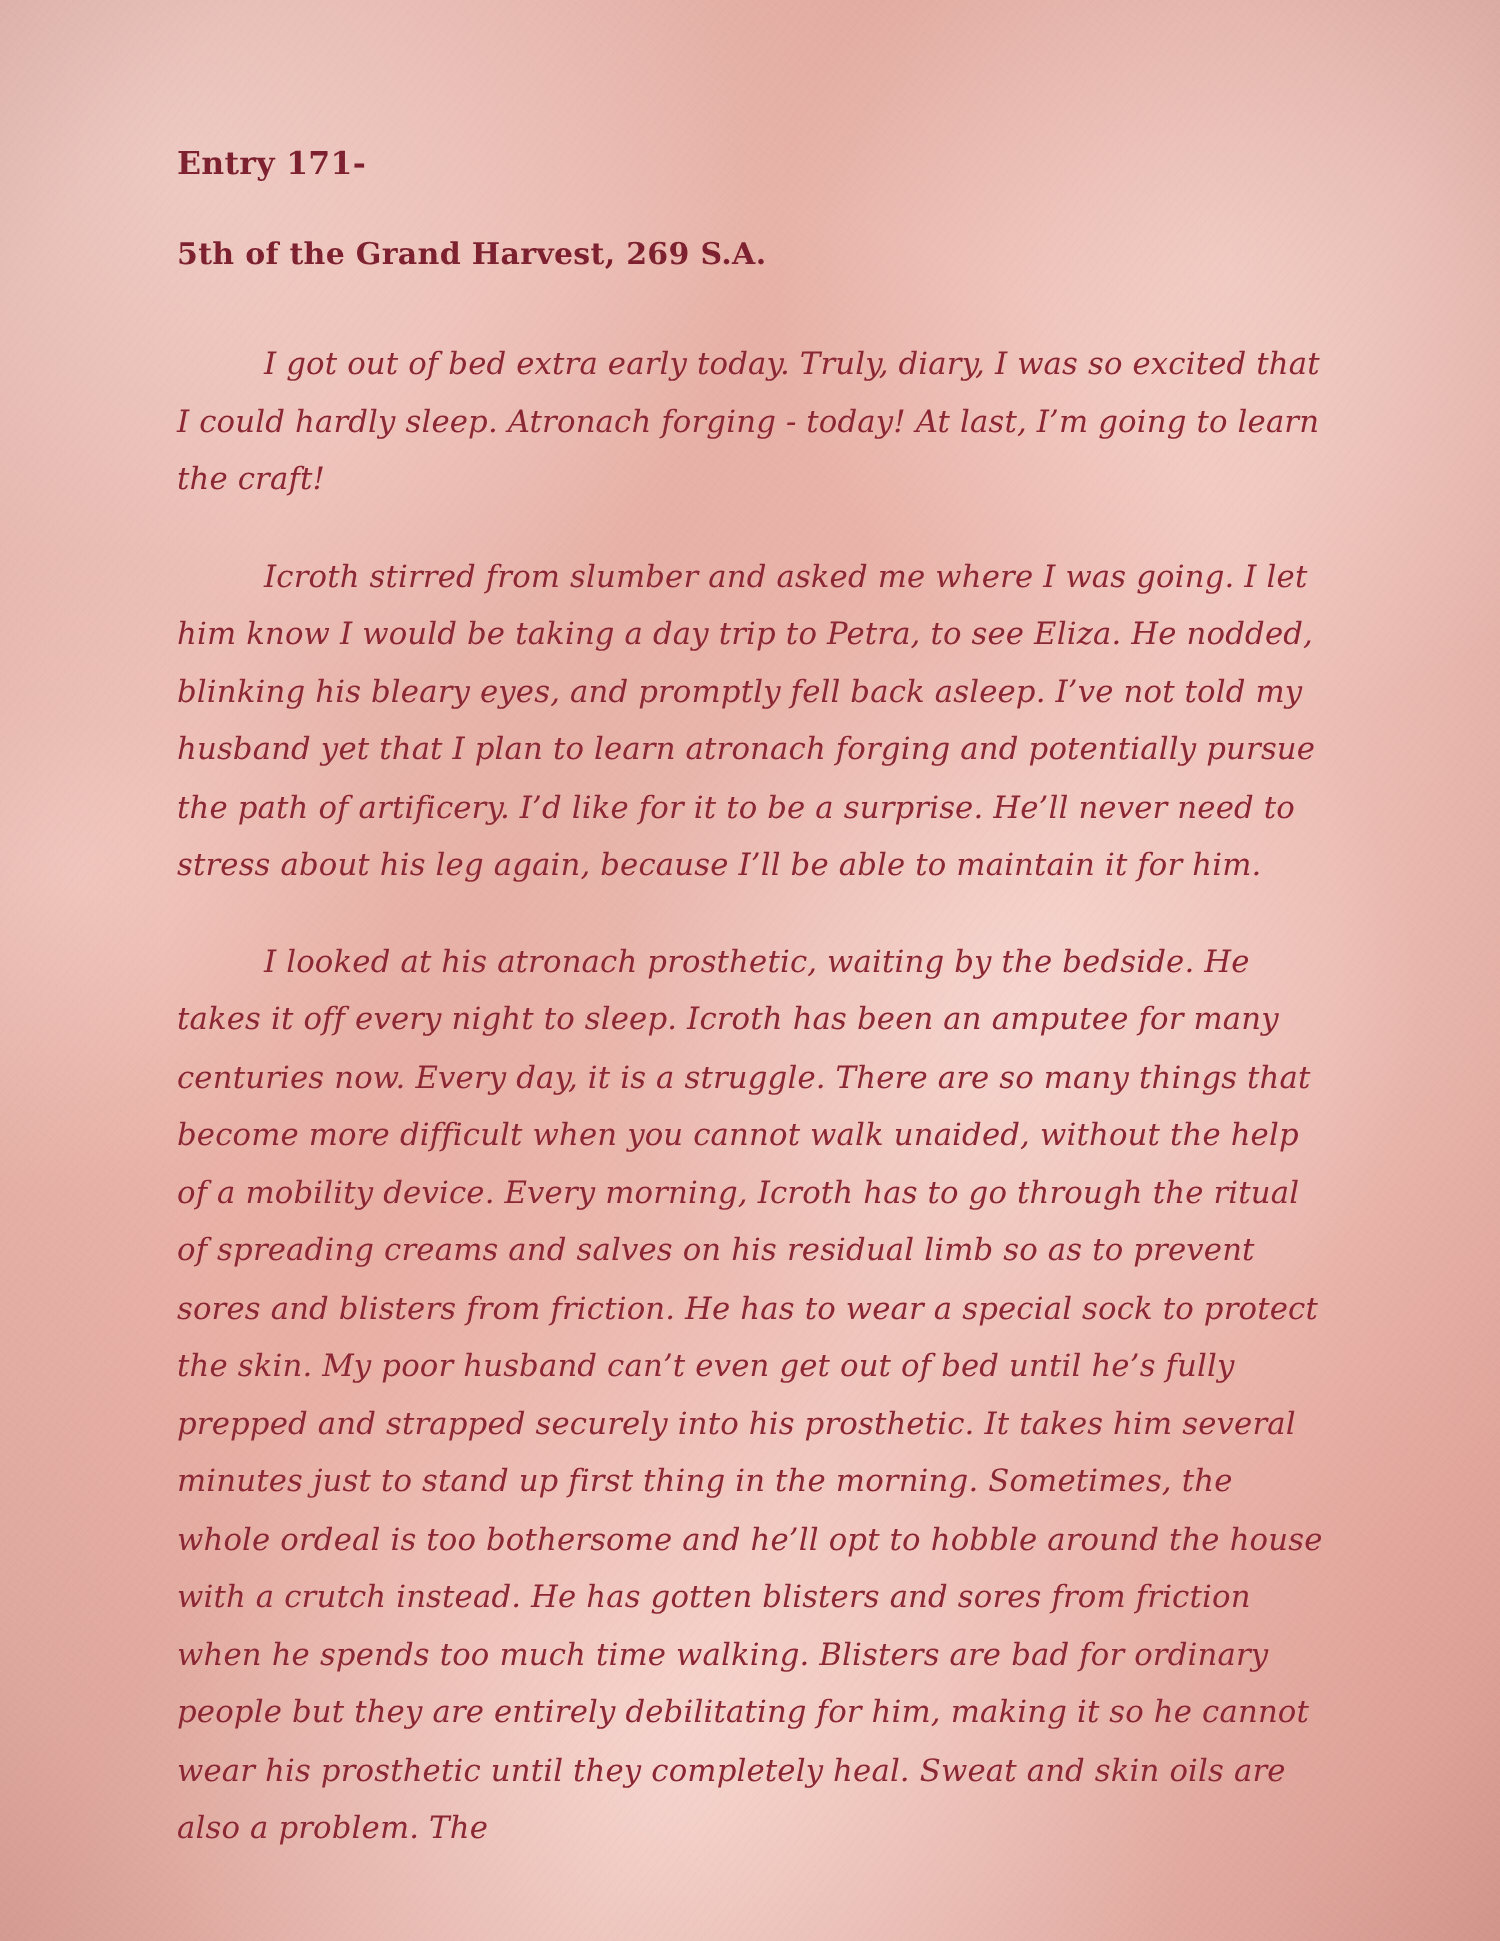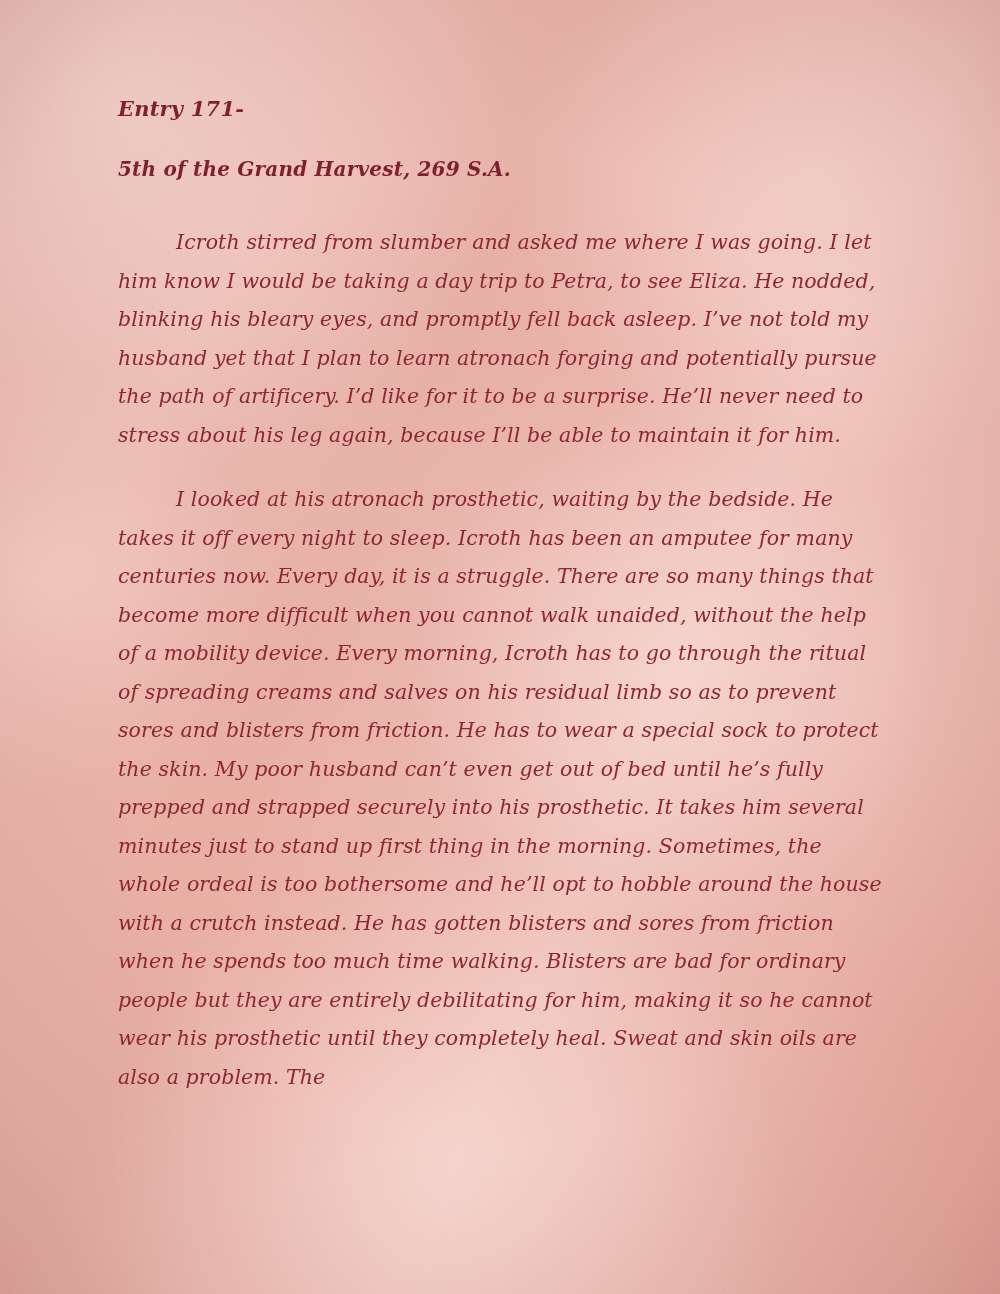--- a/index.html
+++ b/index.html
@@ -53,21 +53,20 @@
     position: absolute;
     left: 118px;
     top: 96px;
     width: 768px;
   }
 
   .entry-heading,
   .date-heading {
     color: #7c1f2e;
     font-family: "DejaVu Serif", serif;
-    font-style: italic;
     font-weight: bold;
     letter-spacing: 0.2px;
   }
   .entry-heading {
     font-size: 21px;
     margin: 0 0 36px 0;
   }
   .date-heading {
     font-size: 20px;
     margin: 0 0 42px 0;
@@ -92,19 +91,20 @@
 
 <div class="page">
   <div class="vignette"></div>
 
   <div class="content">
 
     <h1 class="entry-heading">Entry 171-</h1>
 
     <h2 class="date-heading">5th of the Grand Harvest, 269 S.A.</h2>
 
+    <p class="para">I got out of bed extra early today. Truly, diary, I was so excited that I could hardly sleep. Atronach forging - today! At last, I’m going to learn the craft!</p>
 
     <p class="para">Icroth stirred from slumber and asked me where I was going. I let him know I would be taking a day trip to Petra, to see Eliza. He nodded, blinking his bleary eyes, and promptly fell back asleep. I’ve not told my husband yet that I plan to learn atronach forging and potentially pursue the path of artificery. I’d like for it to be a surprise. He’ll never need to stress about his leg again, because I’ll be able to maintain it for him.</p>
 
     <p class="para">I looked at his atronach prosthetic, waiting by the bedside. He takes it off every night to sleep. Icroth has been an amputee for many centuries now. Every day, it is a struggle. There are so many things that become more difficult when you cannot walk unaided, without the help of a mobility device. Every morning, Icroth has to go through the ritual of spreading creams and salves on his residual limb so as to prevent sores and blisters from friction. He has to wear a special sock to protect the skin. My poor husband can’t even get out of bed until he’s fully prepped and strapped securely into his prosthetic. It takes him several minutes just to stand up first thing in the morning. Sometimes, the whole ordeal is too bothersome and he’ll opt to hobble around the house with a crutch instead. He has gotten blisters and sores from friction when he spends too much time walking. Blisters are bad for ordinary people but they are entirely debilitating for him, making it so he cannot wear his prosthetic until they completely heal. Sweat and skin oils are also a problem. The</p>
 
   </div>
 </div>
 
 </body></html>

